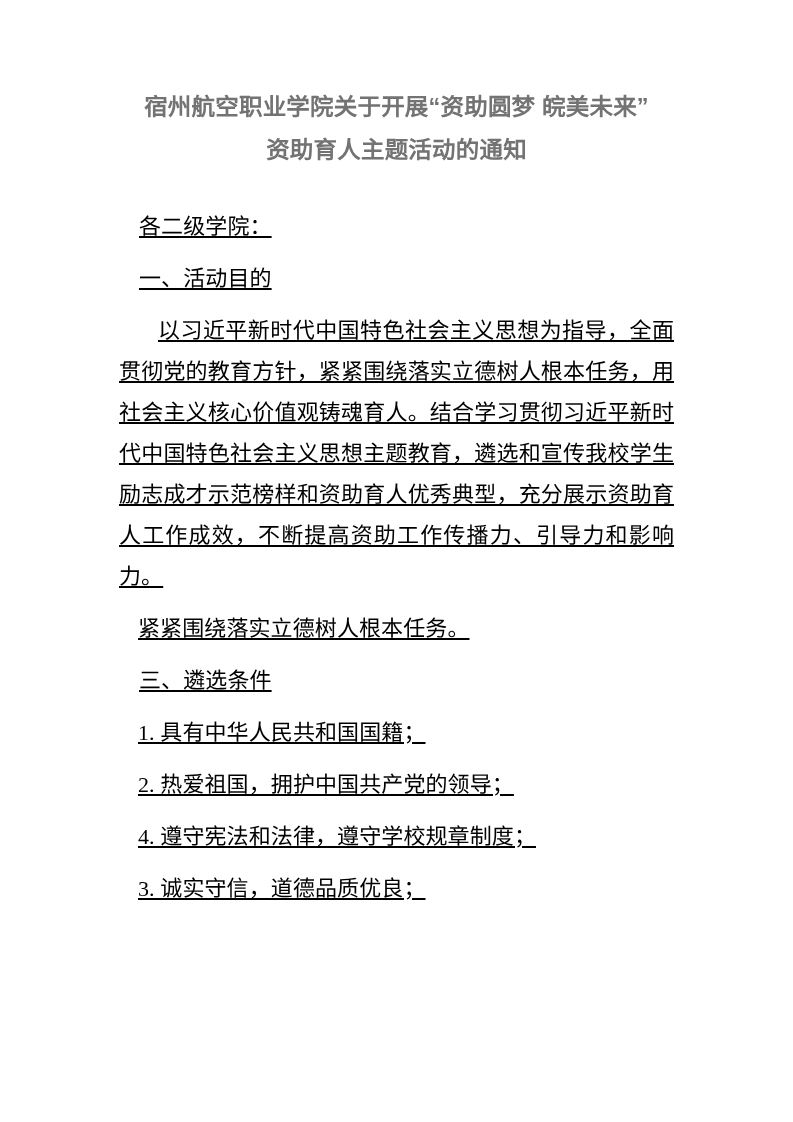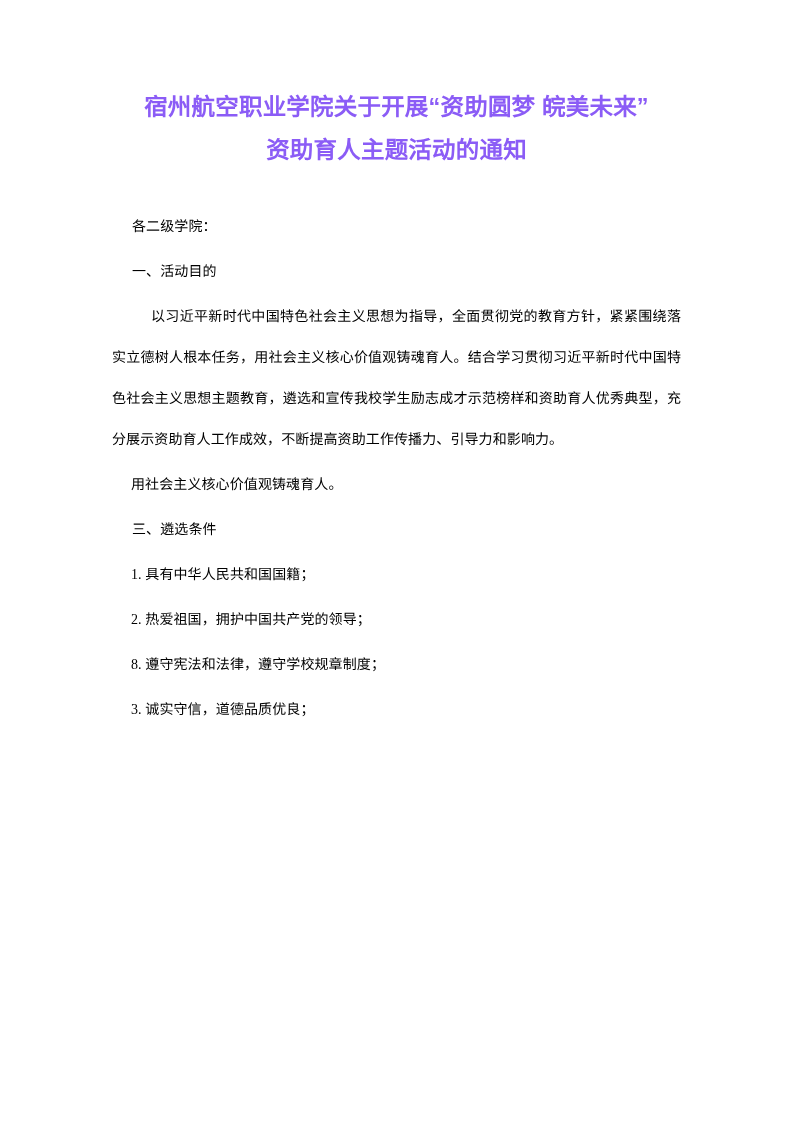--- a/index.html
+++ b/index.html
@@ -23,36 +23,37 @@
     background: #ffffff;
   }
   .doc-title {
     font-family: "Liberation Sans", "DejaVu Sans", sans-serif;
     font-weight: bold;
     font-size: 23.5px;
     line-height: 43px;
     text-align: center;
     letter-spacing: 0.2px;
     margin: 0 0 6px 0;
-    color: #8b5cf6;
+    color: #737373;
   }
   .doc-title .line2 {
     display: block;
     text-align: center;
   }
   .body-block {
     margin-top: 34px;
   }
   p.para {
-    font-size: 14px;
+    font-size: 22px;
     line-height: 41px;
-    margin: 4px;
+    margin: 11px;
     text-align: justify;
     text-justify: inter-ideograph;
     letter-spacing: 0.1px;
+    text-decoration: underline;
   }
   p.indent1 {
     text-indent: 20px;
   }
   p.indent2 {
     text-indent: 39px;
   }
   p.indentList {
     text-indent: 19px;
   }
@@ -68,22 +69,22 @@
   </h1>
 
   <div class="body-block">
 
     <p class="para indent1">各二级学院：</p>
 
 
     <p class="para indent1">一、活动目的</p>
     <p class="para indent2">以习近平新时代中国特色社会主义思想为指导，全面贯彻党的教育方针，紧紧围绕落实立德树人根本任务，用社会主义核心价值观铸魂育人。结合学习贯彻习近平新时代中国特色社会主义思想主题教育，遴选和宣传我校学生励志成才示范榜样和资助育人优秀典型，充分展示资助育人工作成效，不断提高资助工作传播力、引导力和影响力。</p>
 
-    <p class="para indentList">用社会主义核心价值观铸魂育人。</p>
+    <p class="para indentList">紧紧围绕落实立德树人根本任务。</p>
 
     <p class="para indent1">三、遴选条件</p>
     <p class="para indentList">1. 具有中华人民共和国国籍；</p>
     <p class="para indentList">2. 热爱祖国，拥护中国共产党的领导；</p>
-    <p class="para indentList">8. 遵守宪法和法律，遵守学校规章制度；</p>
+    <p class="para indentList">4. 遵守宪法和法律，遵守学校规章制度；</p>
     <p class="para indentList">3. 诚实守信，道德品质优良；</p>
 
   </div>
 </div>
 
 </body></html>

